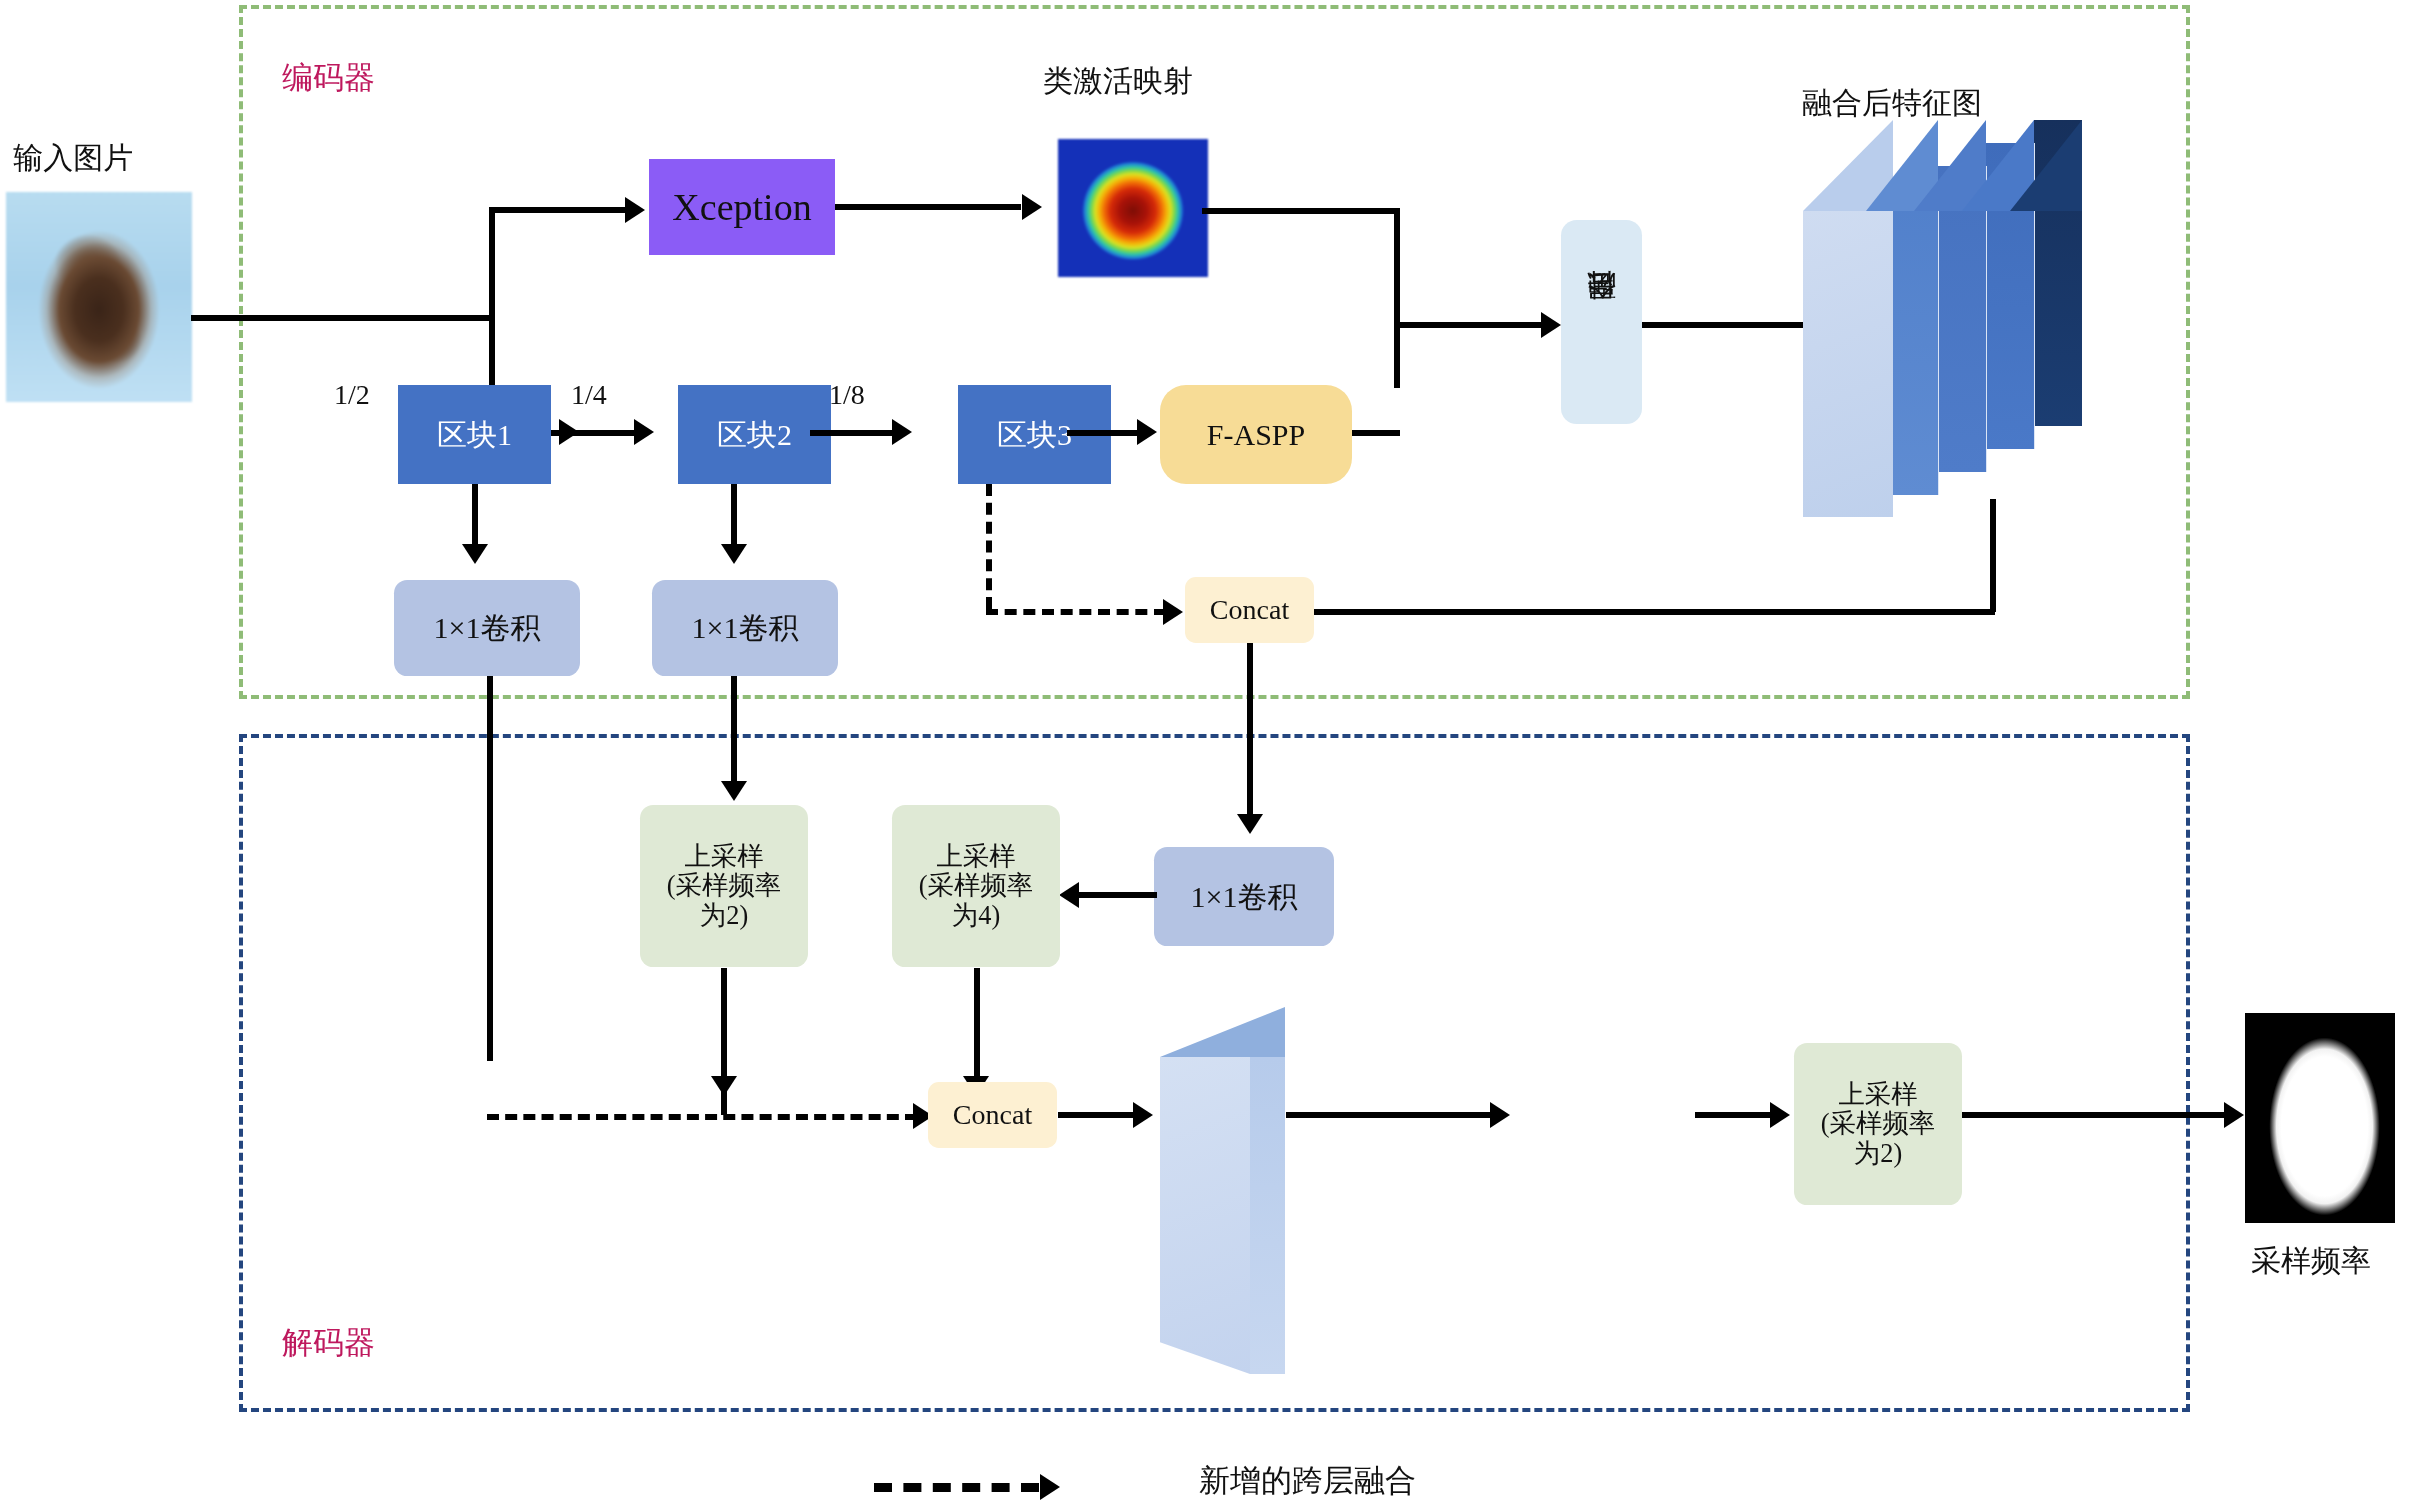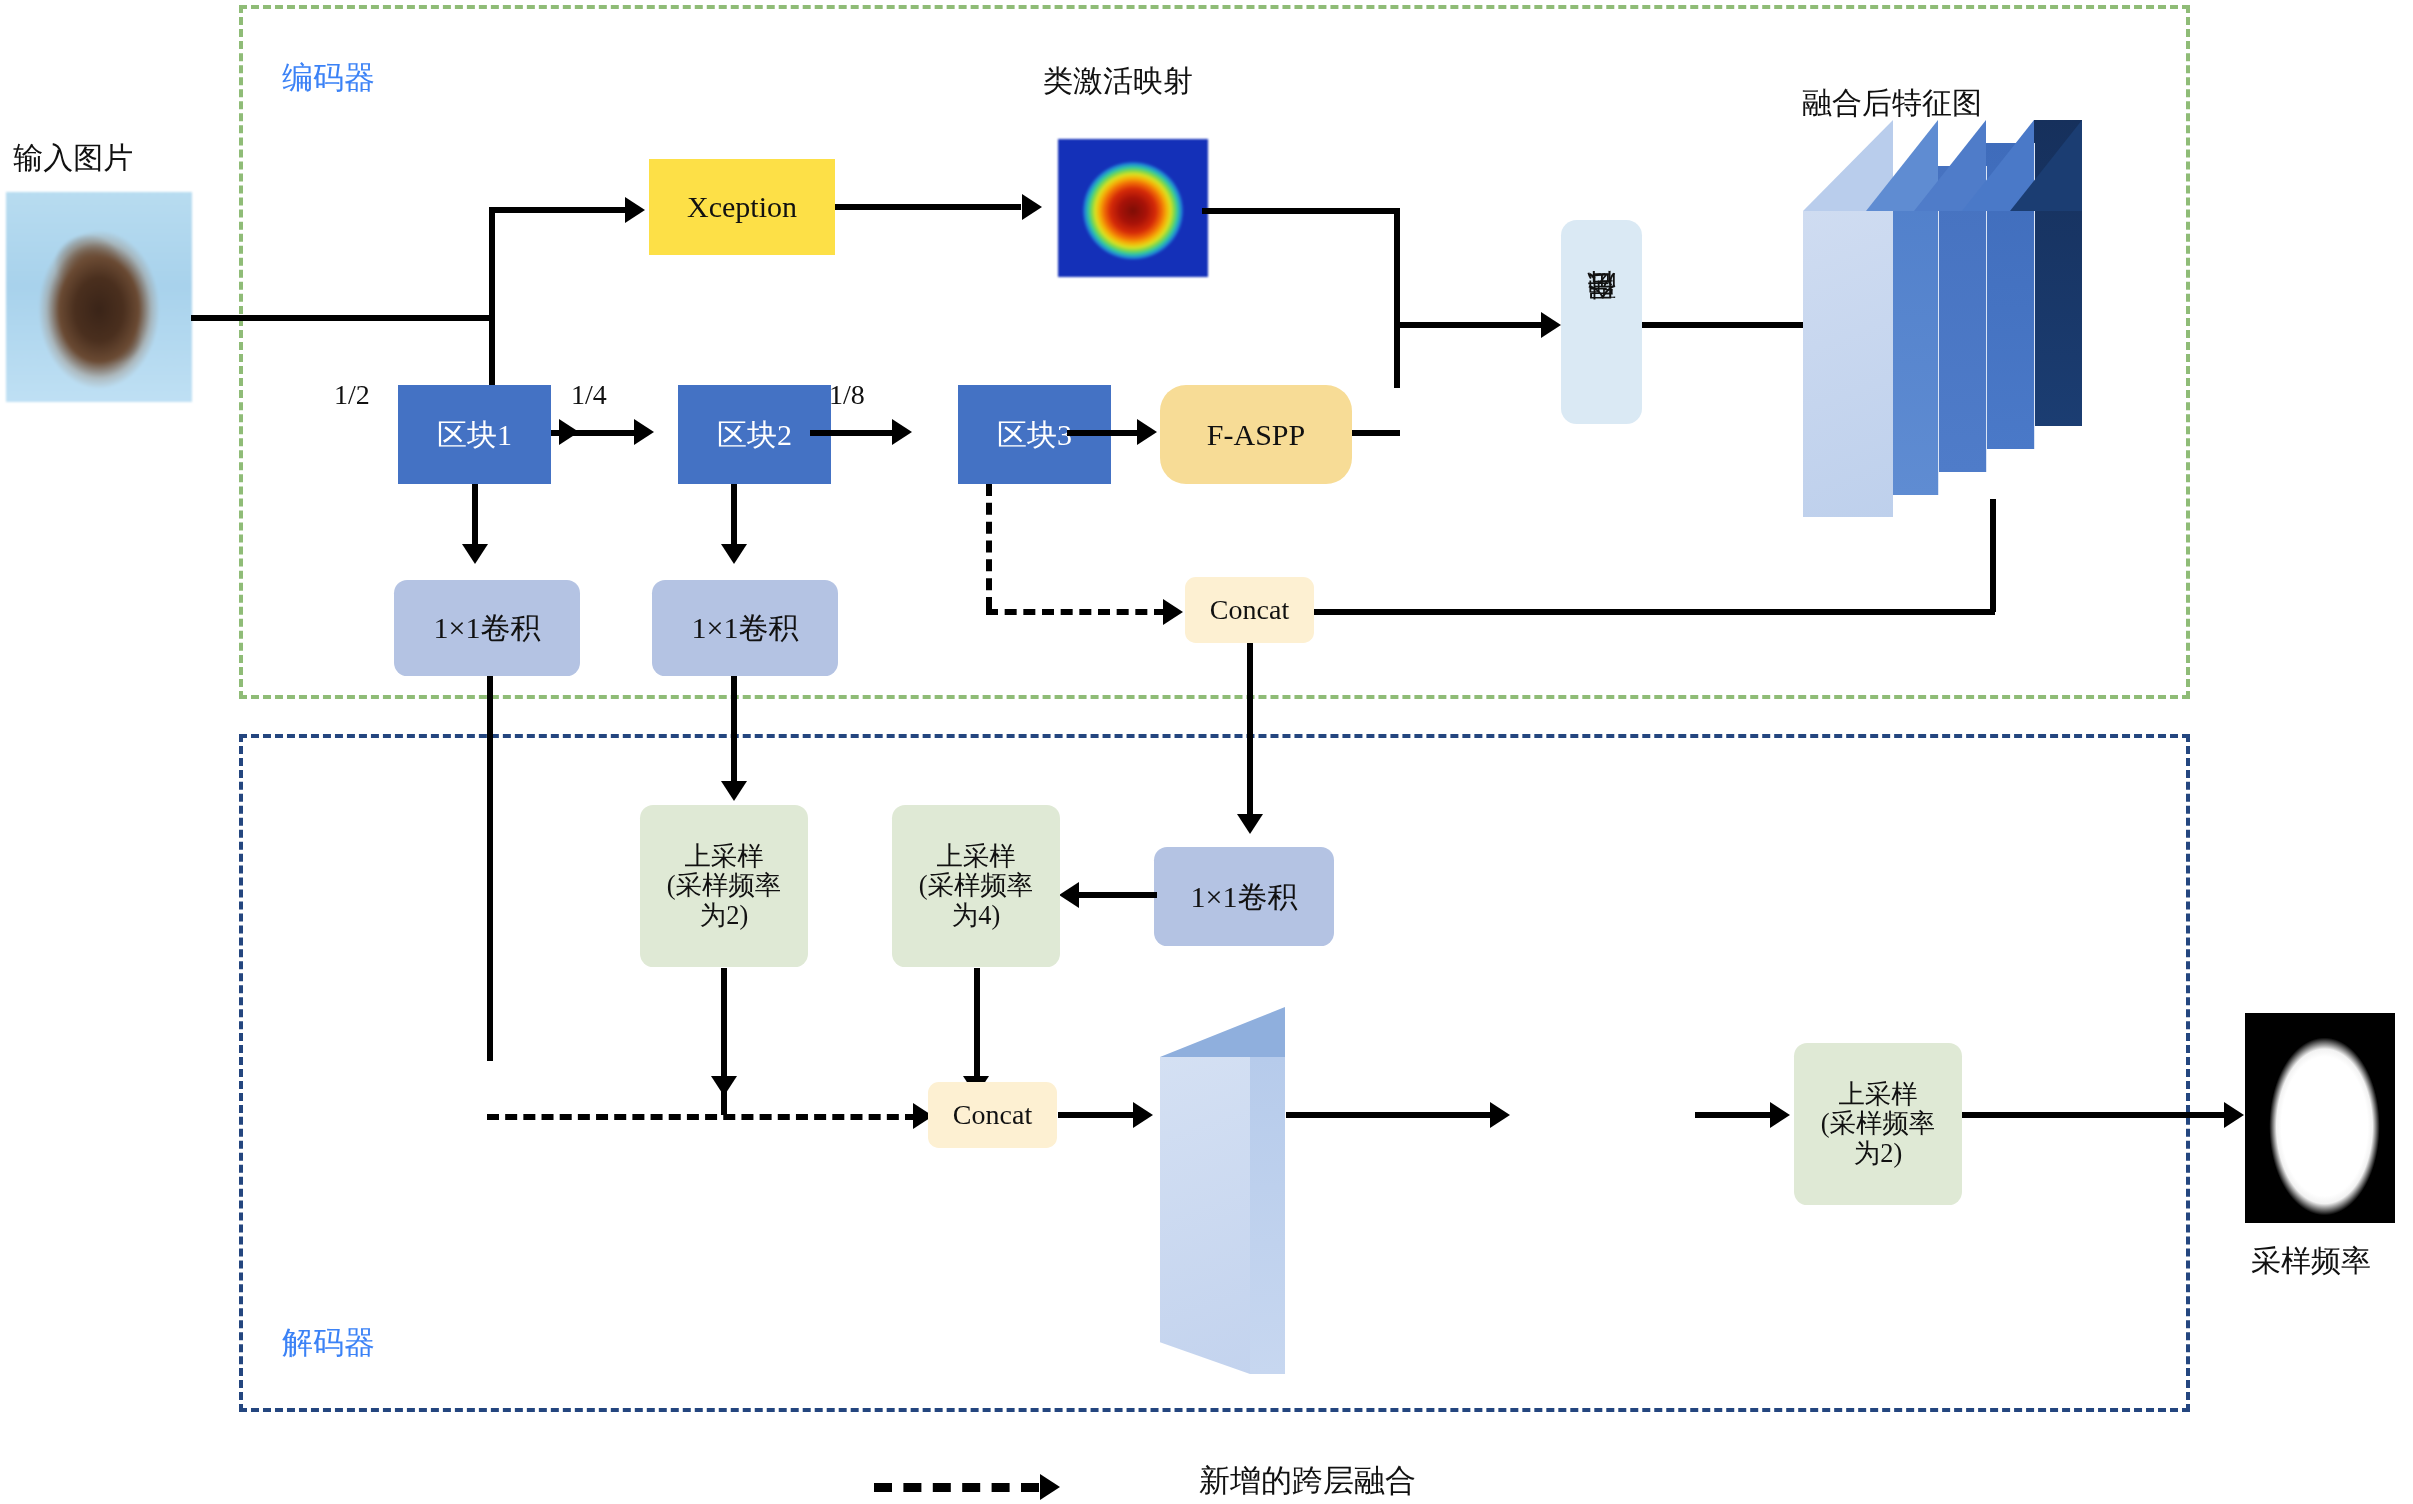--- a/index.html
+++ b/index.html
@@ -4,28 +4,28 @@
 <style>
   html,body{margin:0;padding:0;background:#ffffff;}
   body{font-family:"Liberation Serif","DejaVu Serif",serif;}
   #root{position:relative;width:2413px;height:1505px;background:#fff;overflow:hidden;}
 
   
   .region{position:absolute;box-sizing:border-box;}
   .region.encoder{border:4.2px dashed #8fbc77;}
   .region.decoder{border:4.2px dashed #24467f;}
 
-  .region-label{position:absolute;font-size:31px;color:#3b82f6;white-space:nowrap;}
+  .region-label{position:absolute;font-size:31px;color:#be185d;white-space:nowrap;}
 
   
   .node{position:absolute;box-sizing:border-box;display:flex;align-items:center;
         justify-content:center;text-align:center;line-height:1.12;color:#111;}
   .node.block{background:#4472c4;color:#ffffff;font-size:30px;border:0.6px solid #4472c4;}
   .node.lav{background:#b4c3e3;font-size:30px;border-radius:13.2px;}
-  .node.lav-sq{background:#fde047;font-size:30px;border-radius:0;}
+  .node.lav-sq{background:#8b5cf6;font-size:38px;border-radius:0;}
   .node.gold{background:#f7dc96;font-size:30px;border-radius:26px;}
   .node.cream{background:#fdf0d2;font-size:28px;border-radius:10.8px;}
   .node.green{background:#dfe9d5;font-size:26.4px;border-radius:13.2px;}
   .node.pale{background:#dae9f4;font-size:29px;border-radius:15.6px;}
   .node .vtxt{writing-mode:vertical-rl;transform:rotate(180deg);letter-spacing:1.2px;}
 
   
   .ln{position:absolute;background:#000;}
   .hln{height:6px;}
   .vln{width:6px;}

